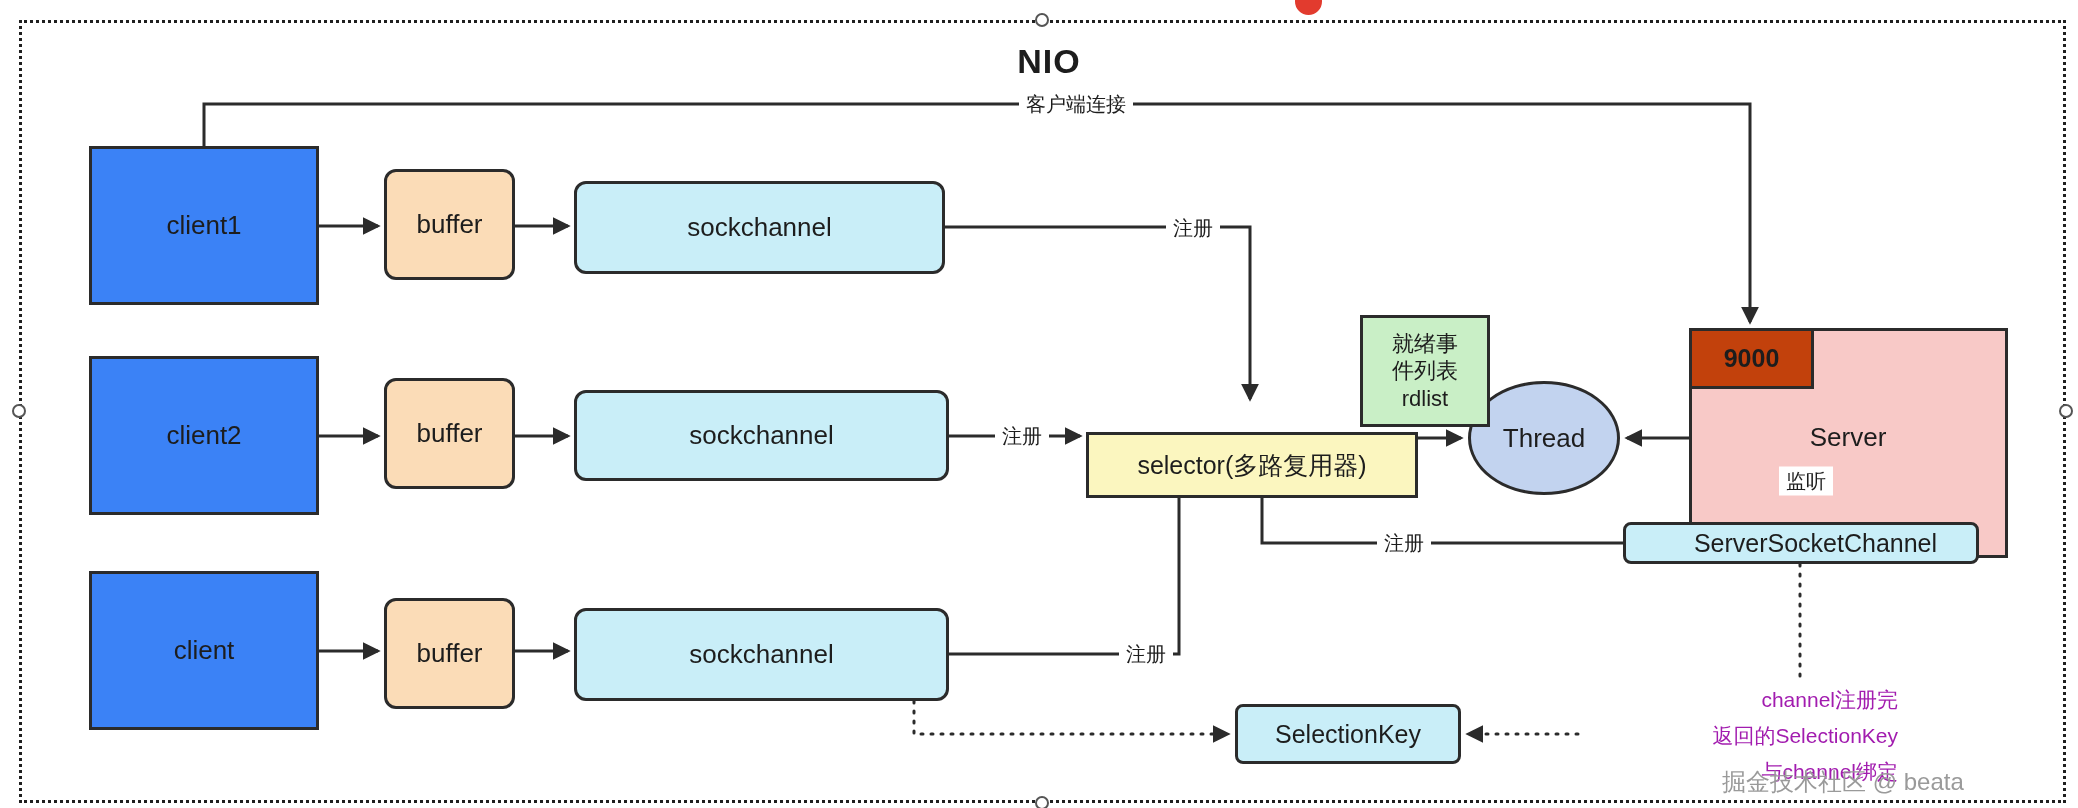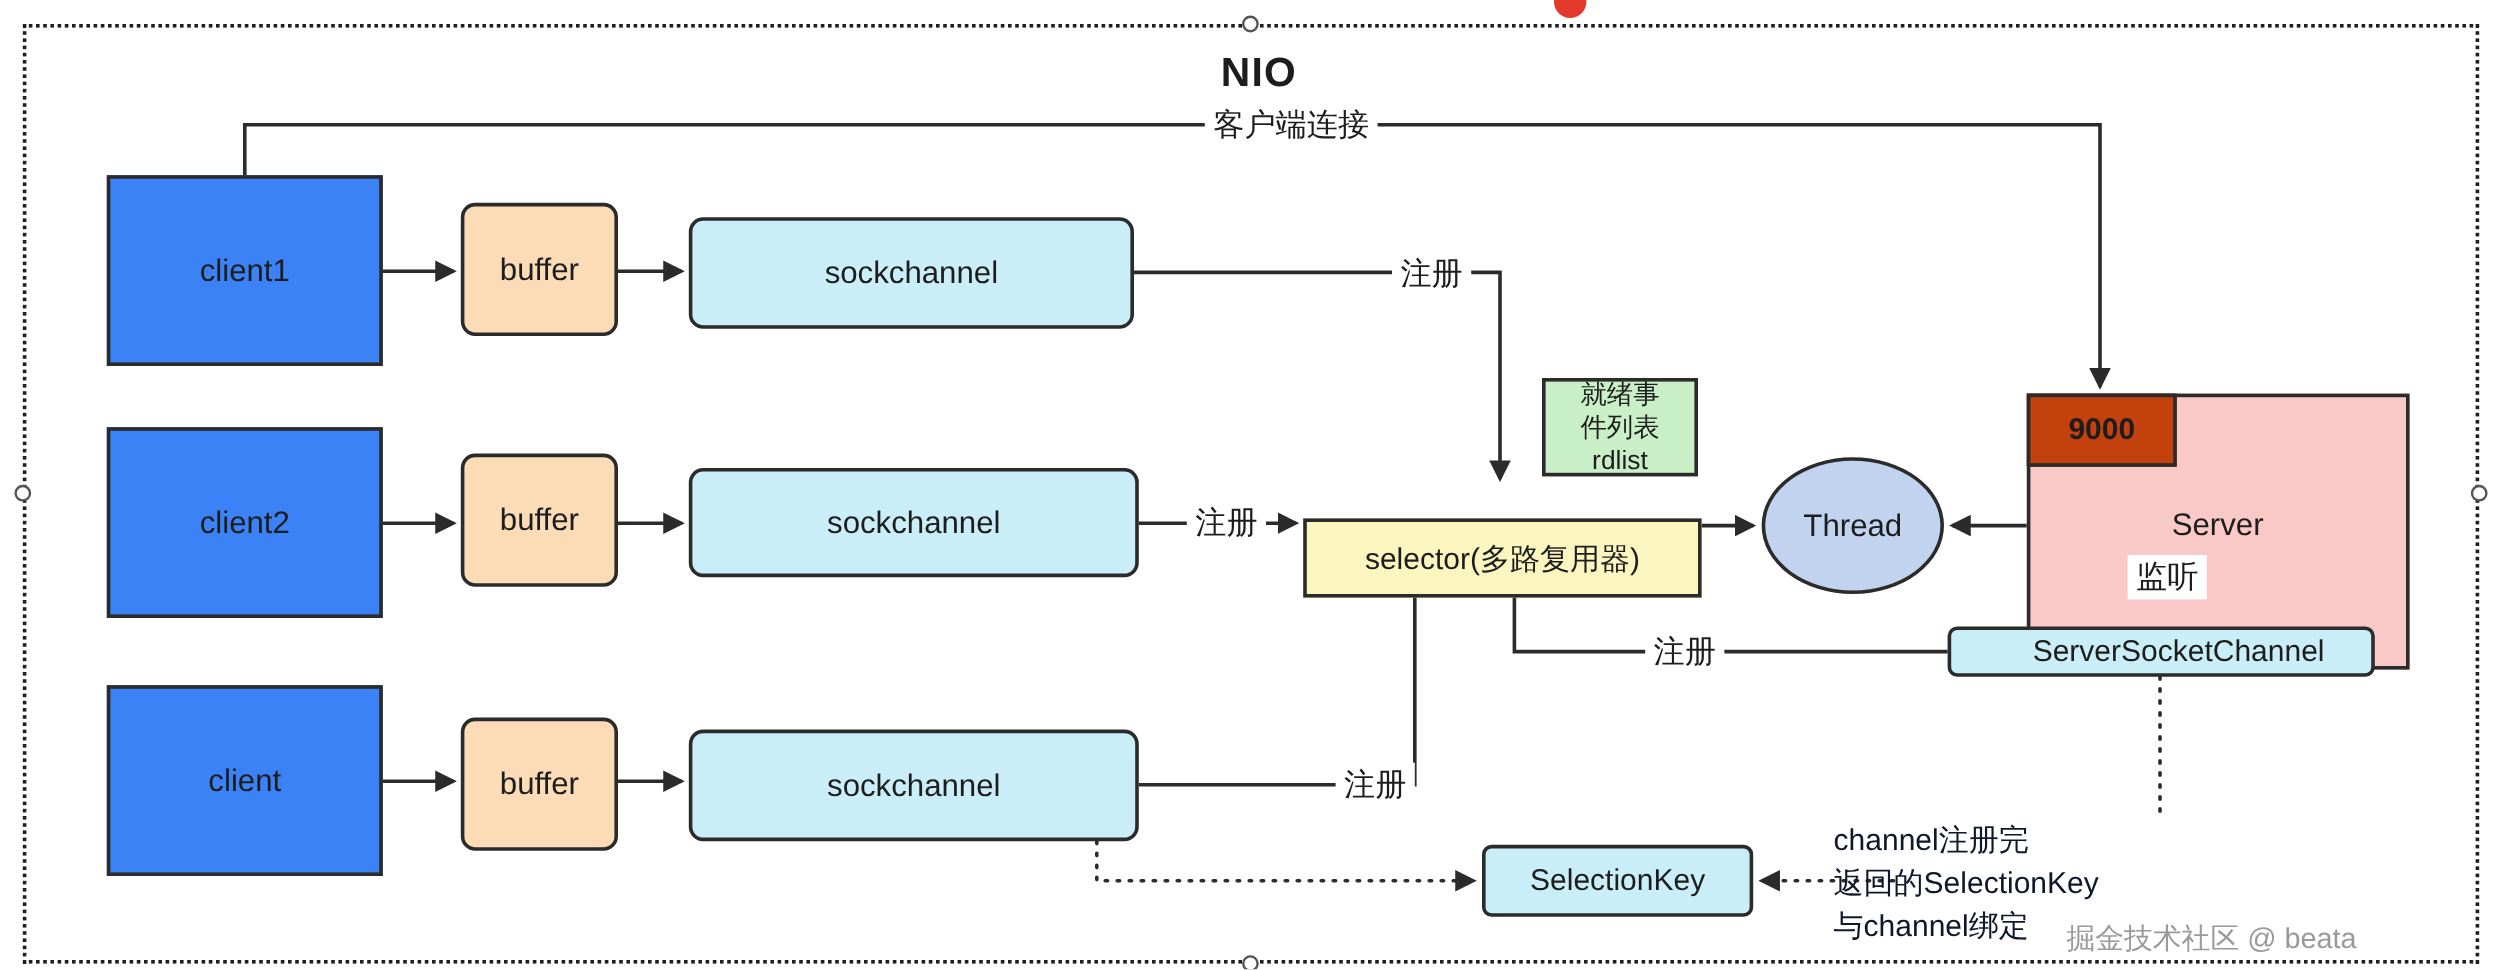--- a/index.html
+++ b/index.html
@@ -38,25 +38,25 @@
   .server{background:#f8c9c7;}
   .port{background:#c2410c;font-size:25px;z-index:7;font-weight:bold;}
   .ssc{background:#c9eef8;border-radius:8px;font-size:25px;z-index:9;padding-left:29px;}
   .selkey{background:#c9eef8;border-radius:8px;font-size:25px;}
   .server-label{
     position:absolute;left:1848px;top:437px;transform:translate(-50%,-50%);
     font-size:26px;z-index:7;
   }
   .line-label{
     position:absolute;transform:translate(-50%,-50%);
-    background:#ffffff;padding:1px 7px;font-size:26px;white-space:nowrap;z-index:12;
+    background:#ffffff;padding:1px 7px;font-size:20px;white-space:nowrap;z-index:12;
   }
   .annotation{
     position:absolute;left:1528px;top:682px;width:370px;
-    font-size:25px;line-height:36px;text-align:left;color:#0f172a;z-index:6;
+    font-size:21px;line-height:36px;text-align:right;color:#a21caf;z-index:6;
   }
   .watermark{
     position:absolute;left:1722px;top:766px;font-size:24px;color:#9a9a9a;z-index:20;
     white-space:nowrap;
   }
   .red-dot{
     position:absolute;left:1295px;top:-12px;width:27px;height:27px;border-radius:50%;
     background:#e23b2e;z-index:30;
   }
   svg.wires{position:absolute;left:0;top:0;z-index:4;}
@@ -117,21 +117,21 @@
 
   <div class="node buffer" style="left:384px;top:169px;width:131px;height:111px">buffer</div>
   <div class="node buffer" style="left:384px;top:378px;width:131px;height:111px">buffer</div>
   <div class="node buffer" style="left:384px;top:598px;width:131px;height:111px">buffer</div>
 
   <div class="node sock" style="left:574px;top:181px;width:371px;height:93px">sockchannel</div>
   <div class="node sock" style="left:574px;top:390px;width:375px;height:91px">sockchannel</div>
   <div class="node sock" style="left:574px;top:608px;width:375px;height:93px">sockchannel</div>
 
   <div class="node selector" style="left:1086px;top:405px;width:332px;height:66px">selector(多路复用器)</div>
-  <div class="node rdlist" style="left:1285px;top:315px;width:130px;height:82px">就绪事
+  <div class="node rdlist" style="left:1360px;top:315px;width:130px;height:112px">就绪事
 件列表
 rdlist</div>
   <div class="node thread" style="left:1468px;top:381px;width:152px;height:114px">Thread</div>
 
   <div class="node server" style="left:1689px;top:328px;width:319px;height:230px"></div>
   <div class="server-label">Server</div>
   <div class="node port" style="left:1689px;top:328px;width:125px;height:61px">9000</div>
   <div class="node ssc" style="left:1623px;top:522px;width:356px;height:42px">ServerSocketChannel</div>
 
   <div class="node selkey" style="left:1235px;top:704px;width:226px;height:60px">SelectionKey</div>

